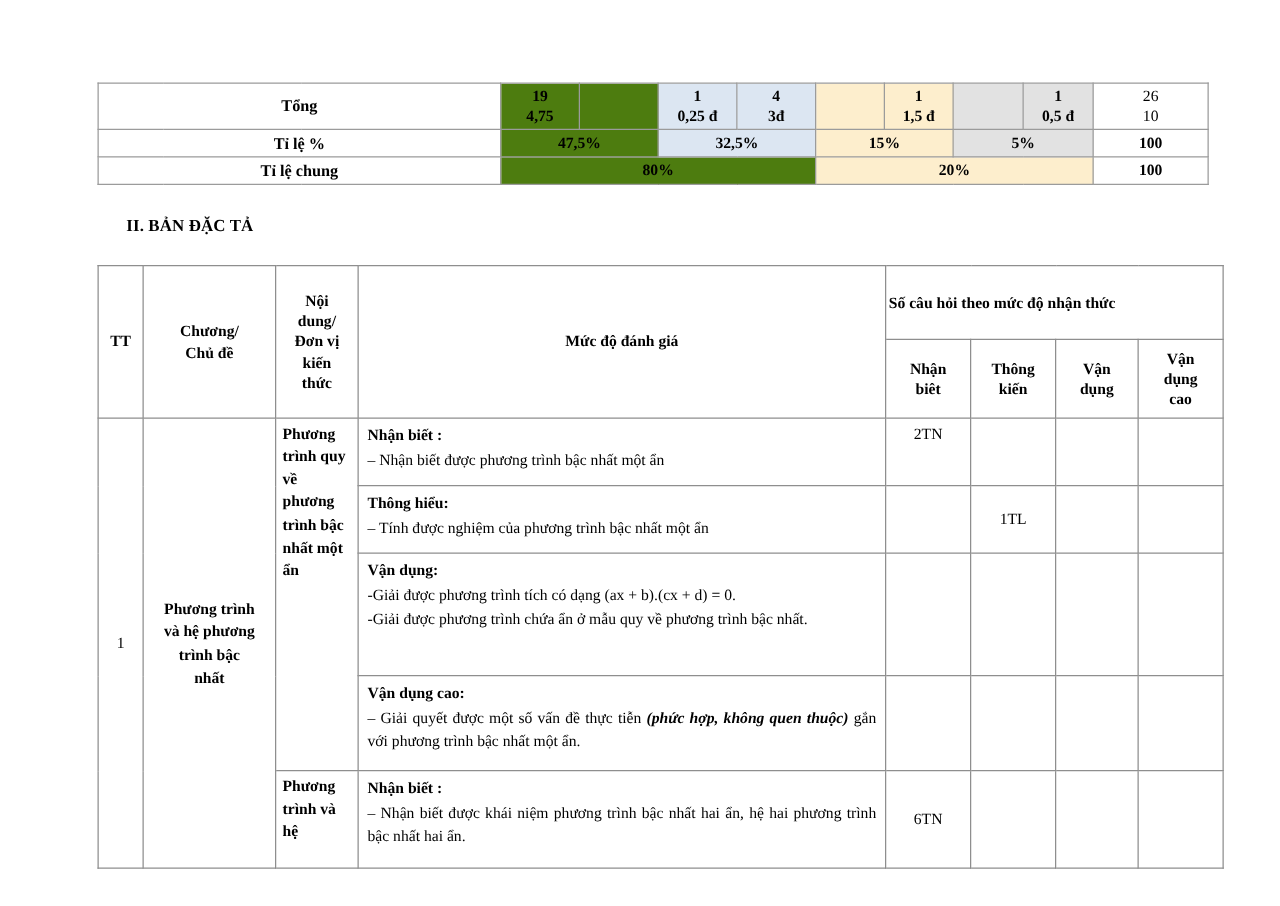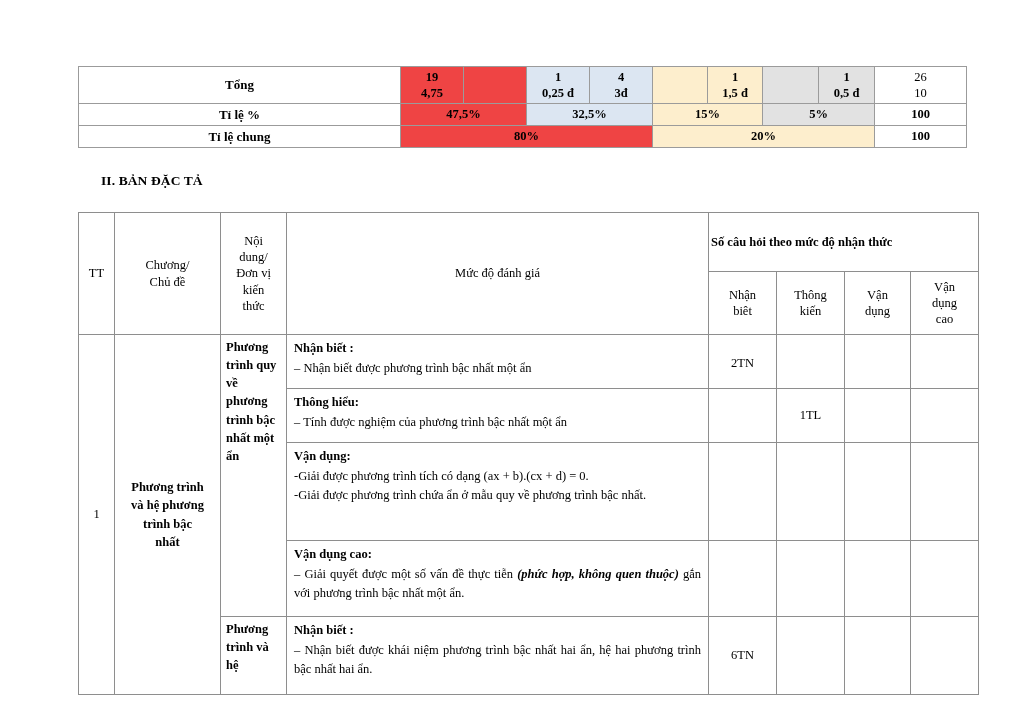--- a/index.html
+++ b/index.html
@@ -60,21 +60,21 @@
   }
   #matrix-table .num {
     text-align: center;
     font-weight: bold;
     font-size: 12.5px;
   }
   #matrix-table .num-plain {
     text-align: center;
     font-size: 12.5px;
   }
-  .cell-green  { background: #ef4444; }
+  .cell-green  { background: #4d7c0f; }
   .cell-blue   { background: #dce6f2; }
   .cell-orange { background: #fdeecd; }
   .cell-grey   { background: #e2e2e2; }
   .cell-white  { background: #ffffff; }
 
   .two-line {
     display: block;
     text-align: center;
   }
   .two-line span { display: block; }
@@ -94,21 +94,21 @@
     position: absolute;
     left: 78px;
     top: 212px;
     width: 900px;
   }
   #spec-table td {
     border: 1px solid #8e8e8e;
   }
   #spec-table .hd {
     text-align: center;
-    font-weight: normal;
+    font-weight: bold;
     font-size: 12.5px;
     line-height: 1.3;
     padding: 3px 2px;
   }
   #spec-table .hd-span {
     text-align: left;
     font-weight: bold;
     font-size: 12.5px;
     padding: 8px 2px;
   }
@@ -291,21 +291,21 @@
       </tr>
 
       <tr>
         <td class="idx" rowspan="5">1</td>
         <td class="ctr-bold" rowspan="5">Phương trình và hệ phương trình bậc nhất</td>
         <td class="left-bold" rowspan="4">Phương trình quy về phương trình bậc nhất một ẩn</td>
         <td class="crit" style="height:44px">
           <span class="t">Nhận biết :</span>
           <span class="d nojust">– Nhận biết được phương trình bậc nhất một ẩn</span>
         </td>
-        <td class="count" style="vertical-align:top;padding-top:20px">2TN</td>
+        <td class="count" style="vertical-align:top;padding-top:4px">2TN</td>
         <td class="count"></td>
         <td class="count"></td>
         <td class="count"></td>
       </tr>
 
       <tr>
         <td class="crit" style="height:44px">
           <span class="t">Thông hiểu:</span>
           <span class="d nojust">– Tính được nghiệm của phương trình bậc nhất một ẩn</span>
         </td>

